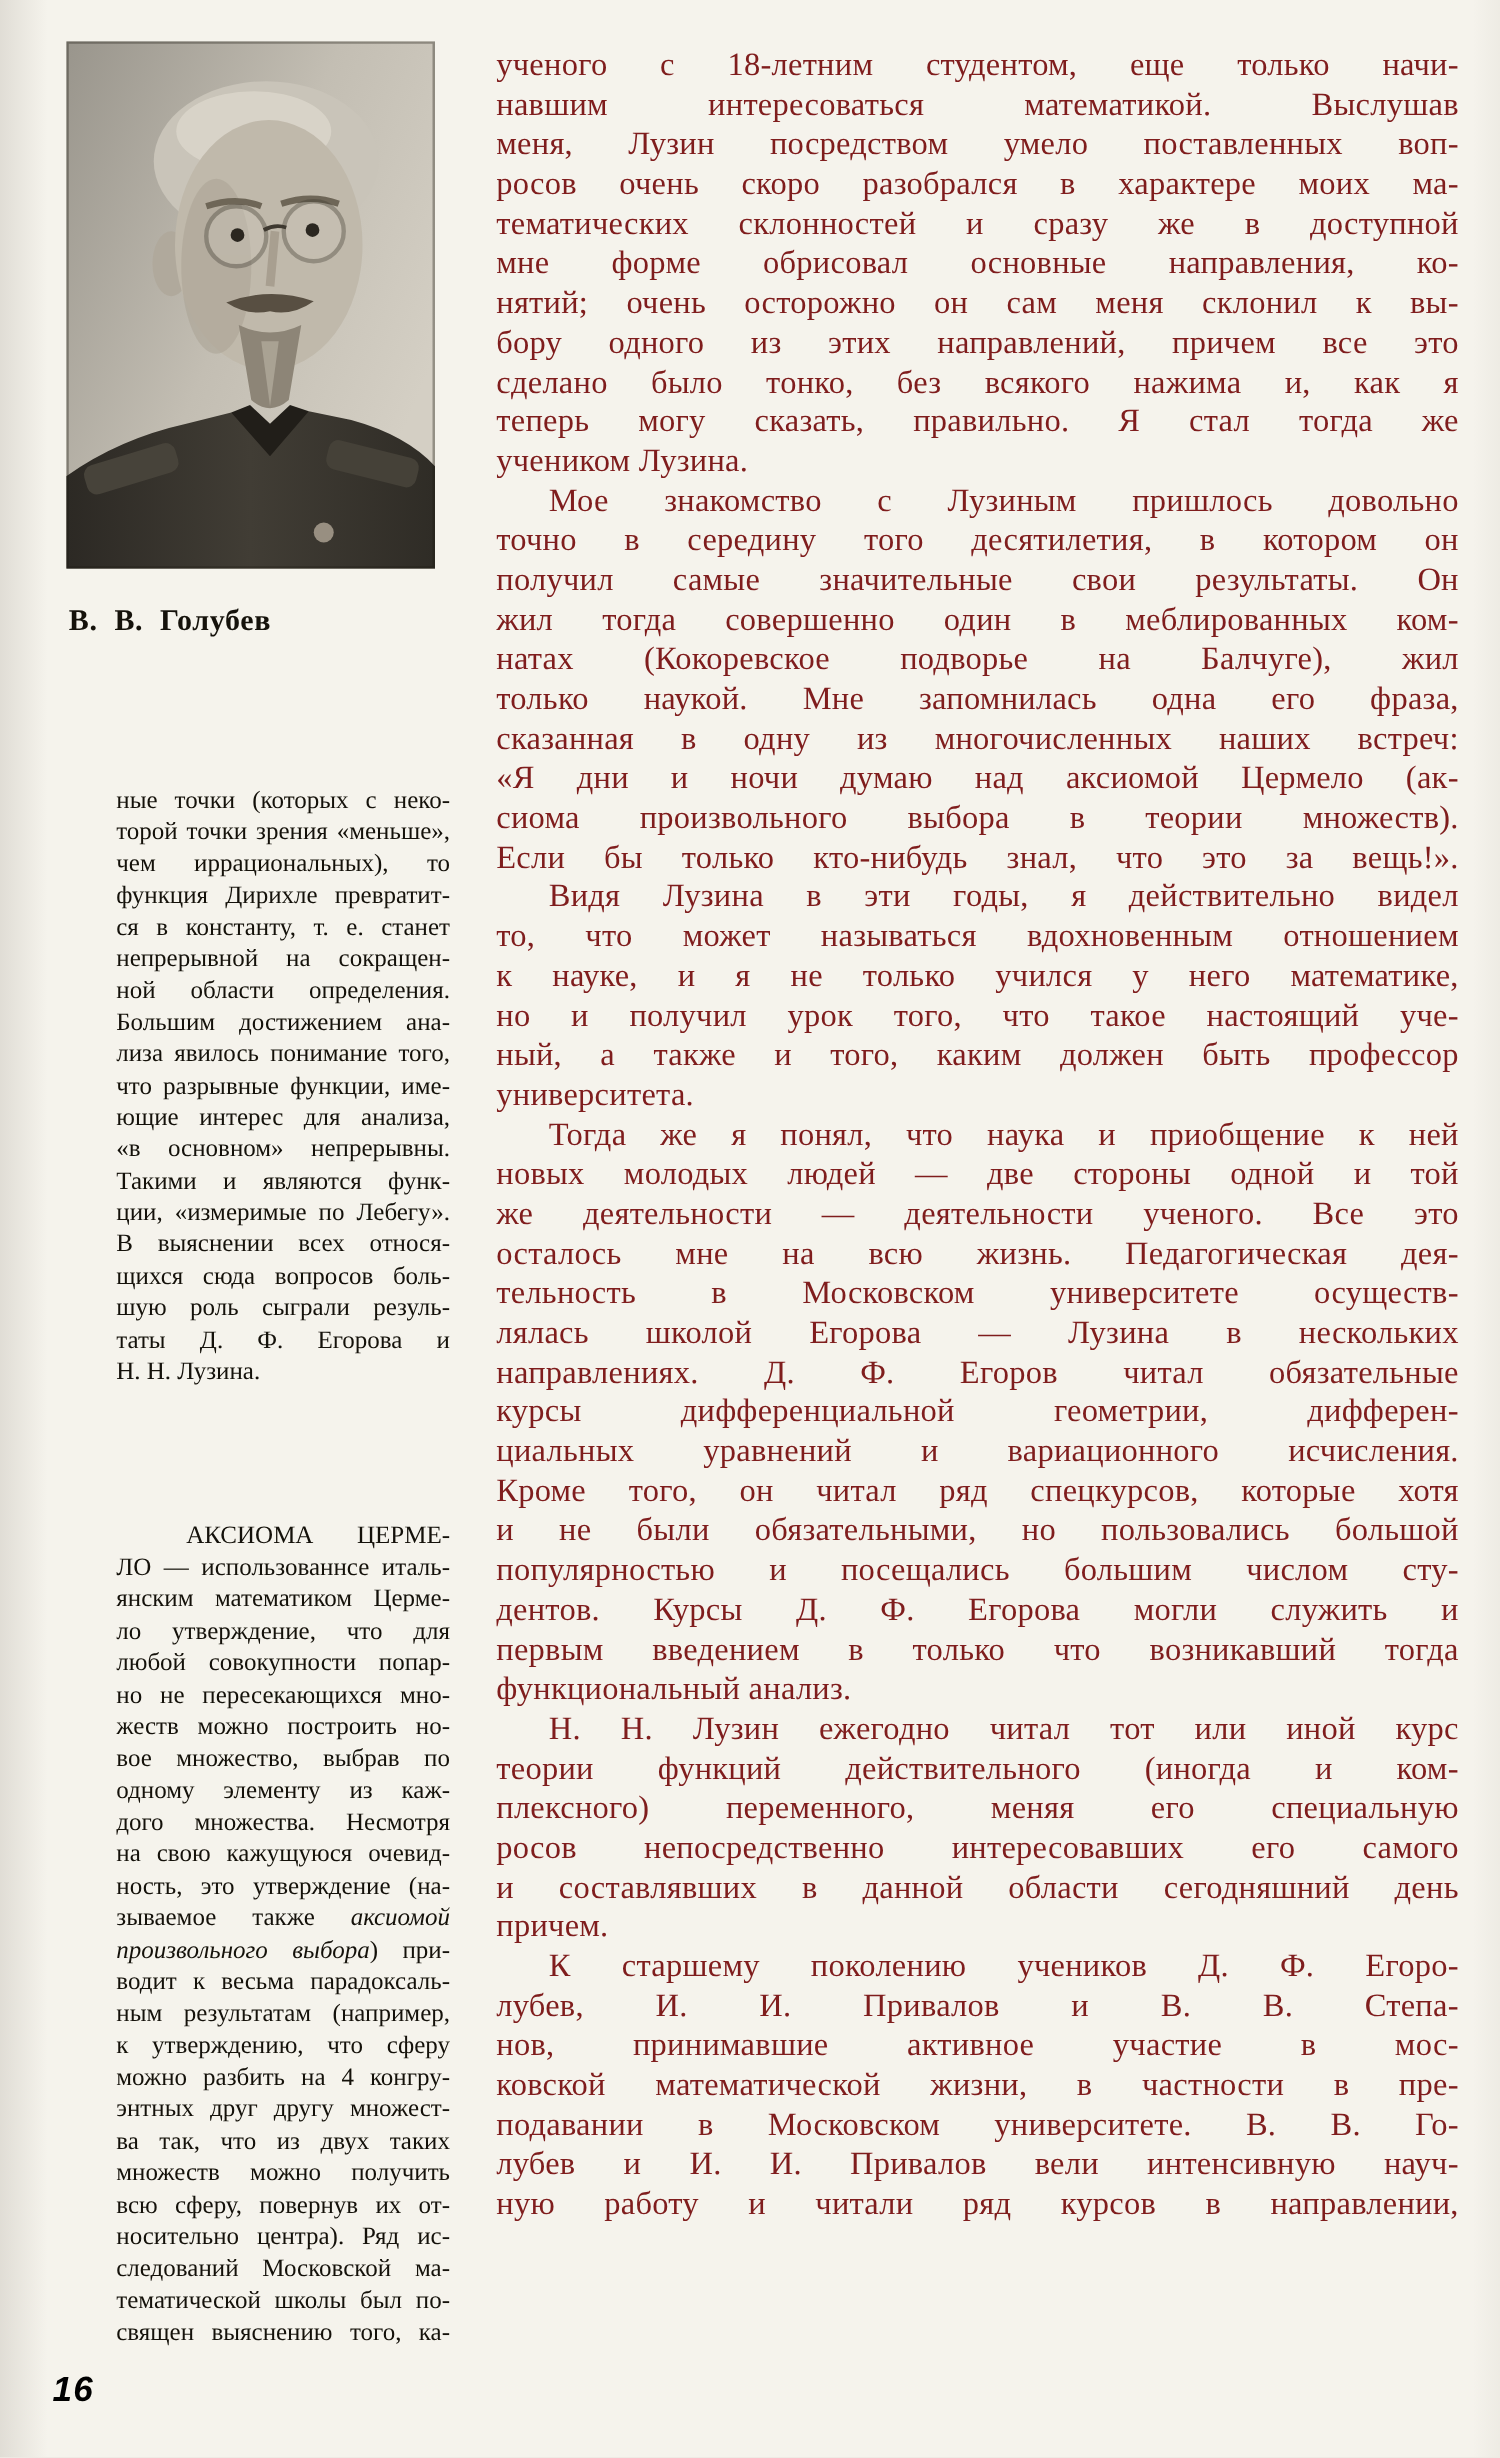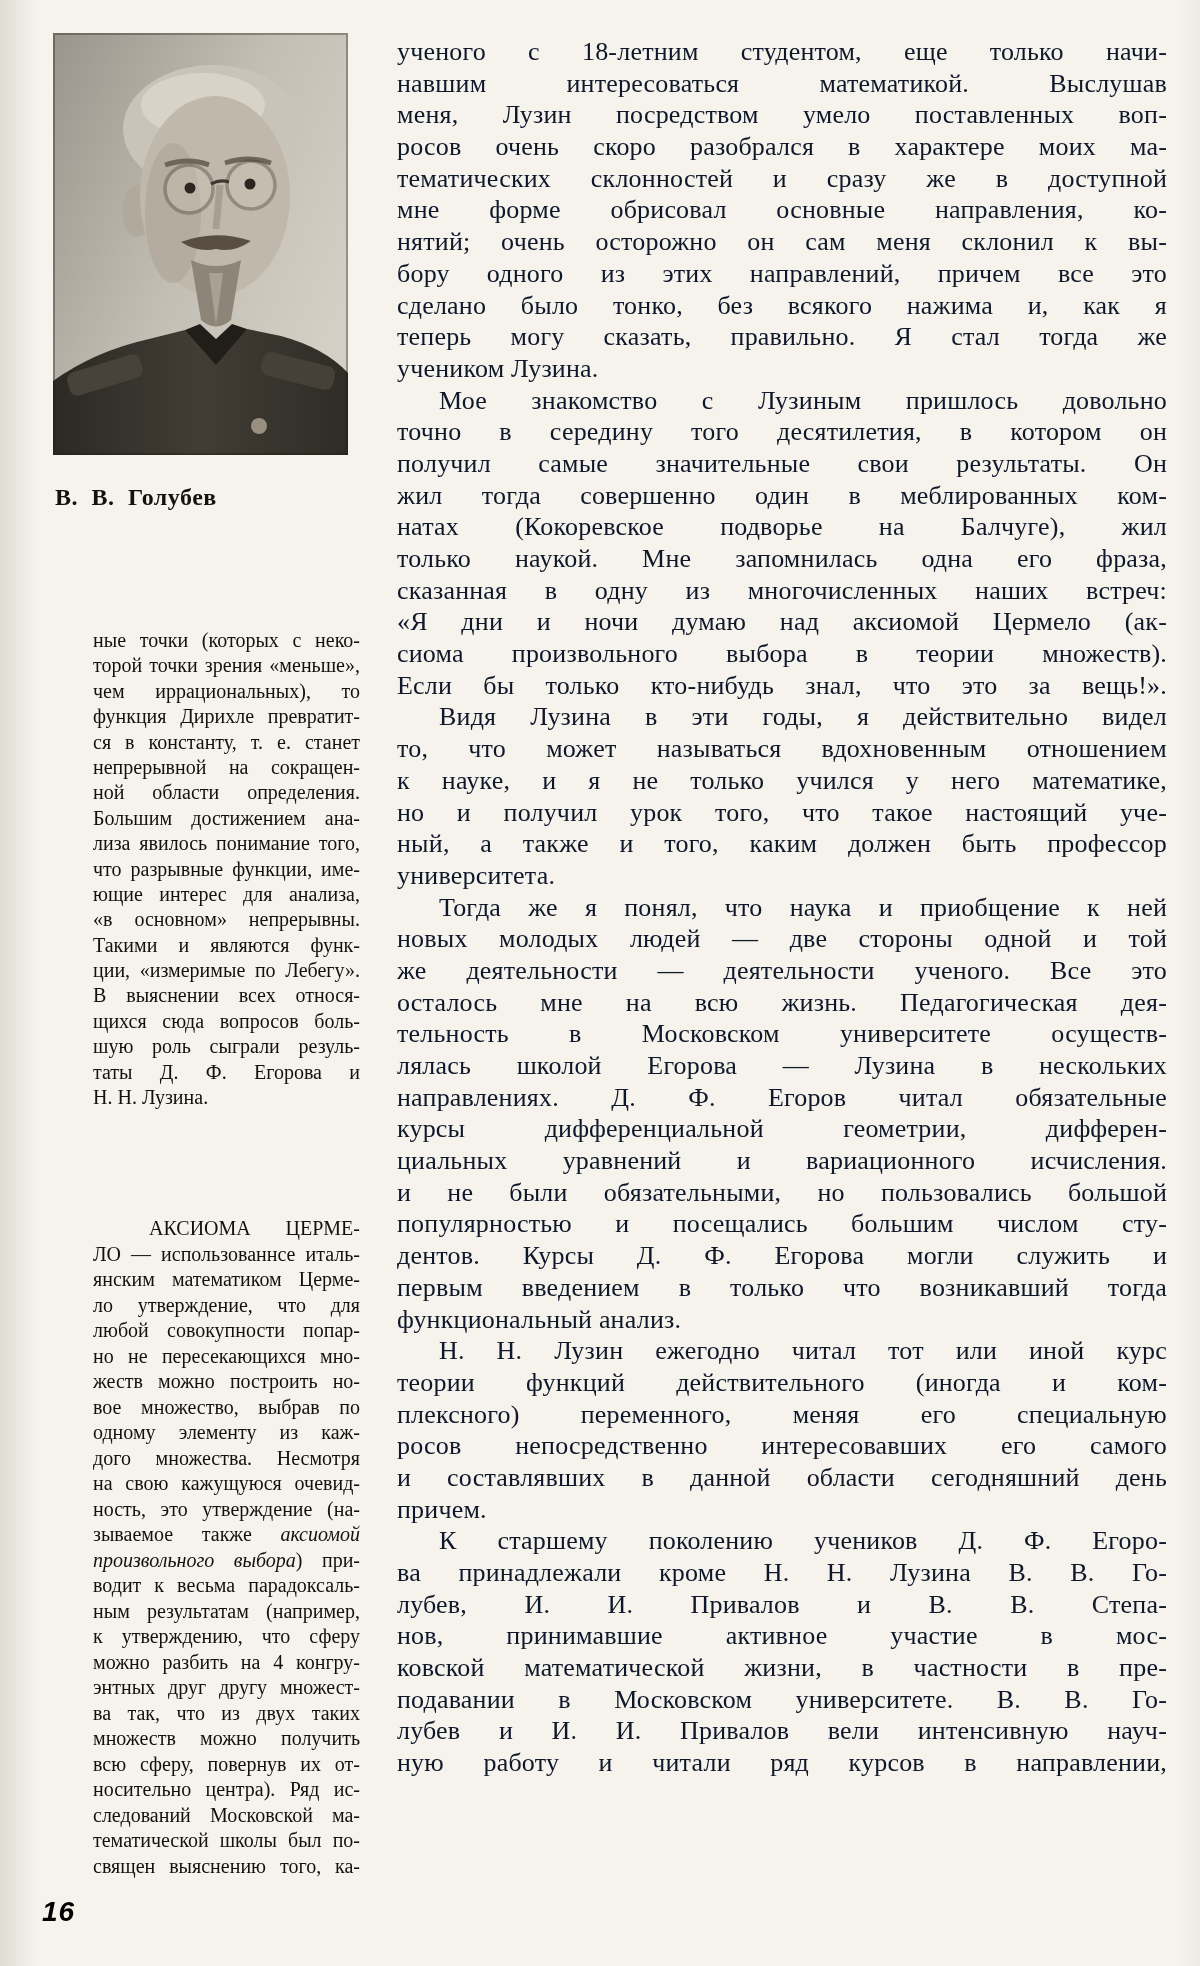--- a/index.html
+++ b/index.html
@@ -19,21 +19,21 @@
   .caption {
     position:absolute; left:55px; top:484px;
     font-weight:bold; font-size:24px; letter-spacing:0.5px; word-spacing:7px; color:#15120b;
   }
   .lcol { position:absolute; left:48px; width:312px; font-size:20px; color:#14110a; }
   .block1 { top:628px; }
   .block2 { top:1216px; }
   .lcol .line { height:25.4px; line-height:25.4px;margin-left:45px; }
   .block2 .line { height:25.5px; line-height:25.5px; }
   .lcol .line.ind { text-indent:56px; }
-  .rcol { position:absolute; left:397px; top:36px; width:770px; font-size:26px; letter-spacing:0.2px; color:#0f172a; }
+  .rcol { position:absolute; left:397px; top:36px; width:770px; font-size:26px; letter-spacing:0.2px; color:#7f1d1d; }
   .rcol .line { height:31.7px; line-height:31.7px; }
   .rcol .line.ind { text-indent:42px; }
   .line { text-align:justify; overflow:hidden; }
   .line.j::after { content:""; display:inline-block; width:100%; height:0; }
   .line i { font-style:italic; }
   .pageno {
     position:absolute; left:42px; top:1896px;
     font-family:Liberation Sans, sans-serif; font-weight:bold; font-style:italic;
     font-size:28px; color:#000000; letter-spacing:1px;
   }
@@ -173,37 +173,37 @@
     <div class="para">
         <div class="line j ind"><span>Тогда же я понял, что наука и приобщение к ней</span></div>
         <div class="line j"><span>новых молодых людей — две стороны одной и той</span></div>
         <div class="line j"><span>же деятельности — деятельности ученого. Все это</span></div>
         <div class="line j"><span>осталось мне на всю жизнь. Педагогическая дея-</span></div>
         <div class="line j"><span>тельность в Московском университете осуществ-</span></div>
         <div class="line j"><span>лялась школой Егорова — Лузина в нескольких</span></div>
         <div class="line j"><span>направлениях. Д. Ф. Егоров читал обязательные</span></div>
         <div class="line j"><span>курсы дифференциальной геометрии, дифферен-</span></div>
         <div class="line j"><span>циальных уравнений и вариационного исчисления.</span></div>
+        <div class="line j"><span>Кроме того, он читал ряд спецкурсов, которые хотя</span></div>
         <div class="line j"><span>и не были обязательными, но пользовались большой</span></div>
         <div class="line j"><span>популярностью и посещались большим числом сту-</span></div>
         <div class="line j"><span>дентов. Курсы Д. Ф. Егорова могли служить и</span></div>
         <div class="line j"><span>первым введением в только что возникавший тогда</span></div>
         <div class="line"><span>функциональный анализ.</span></div>
       </div>
     <div class="para">
         <div class="line j ind"><span>Н. Н. Лузин ежегодно читал тот или иной курс</span></div>
         <div class="line j"><span>теории функций действительного (иногда и ком-</span></div>
         <div class="line j"><span>плексного) переменного, меняя его специальную</span></div>
         <div class="line j"><span>росов непосредственно интересовавших его самого</span></div>
         <div class="line j"><span>и составлявших в данной области сегодняшний день</span></div>
         <div class="line"><span>причем.</span></div>
       </div>
     <div class="para">
         <div class="line j ind"><span>К старшему поколению учеников Д. Ф. Егоро-</span></div>
-        <div class="line j"><span>ва принадлежали кроме Н. Н. Лузина В. В. Го-</span></div>
         <div class="line j"><span>лубев, И. И. Привалов и В. В. Степа-</span></div>
         <div class="line j"><span>нов, принимавшие активное участие в мос-</span></div>
         <div class="line j"><span>ковской математической жизни, в частности в пре-</span></div>
         <div class="line j"><span>подавании в Московском университете. В. В. Го-</span></div>
         <div class="line j"><span>лубев и И. И. Привалов вели интенсивную науч-</span></div>
         <div class="line j"><span>ную работу и читали ряд курсов в направлении,</span></div>
       </div>
   </div>
 
   <div class="pageno">16</div>

